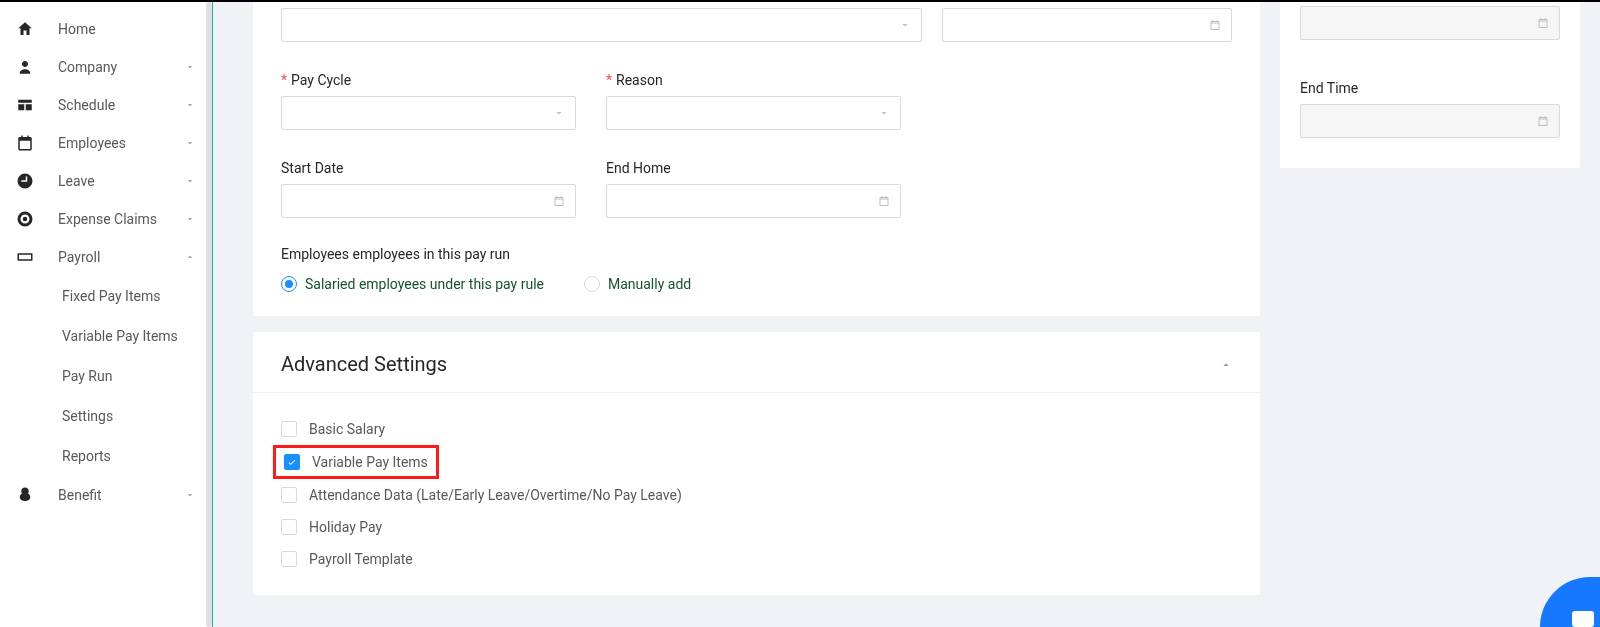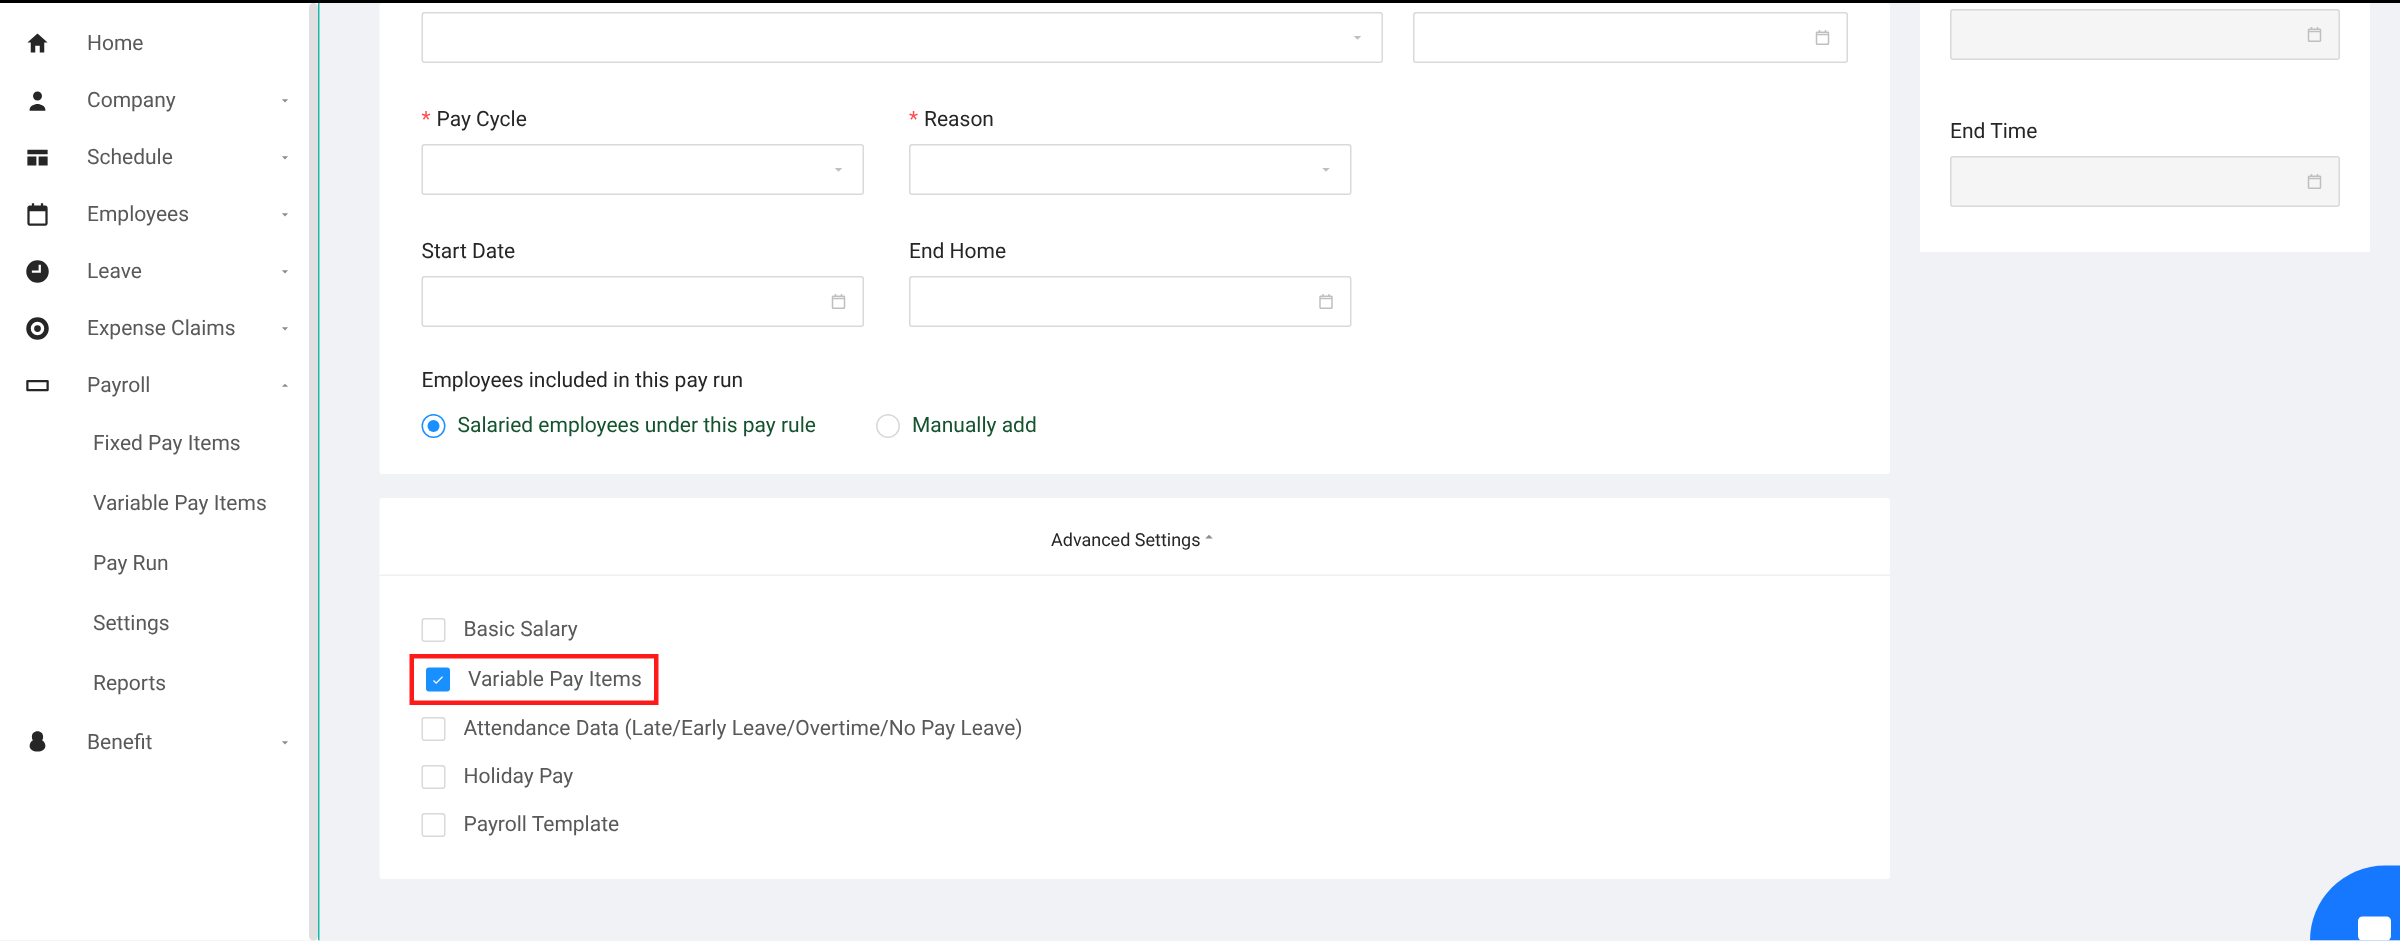--- a/index.html
+++ b/index.html
@@ -125,23 +125,23 @@
   }
   .radio .dot {
     width: 16px; height: 16px; border: 1px solid #d9d9d9; border-radius: 50%;
     display: inline-flex; align-items: center; justify-content: center;
   }
   .radio.checked .dot { border-color: #1890ff; }
   .radio.checked .dot::after {
     content: ""; width: 8px; height: 8px; background: #1890ff; border-radius: 50%;
   }
   .section-header {
-    display: flex; align-items: center; justify-content: center;
+    display: flex; align-items: center; justify-content: space-between;
     padding: 20px 28px 16px 28px;
-    font-size: 12px;
+    font-size: 20px;
     color: #262626;
     border-bottom: 1px solid #f0f0f0;
   }
   .section-header .chev { color: #8c8c8c; }
   .section-header .chev svg { width: 12px; height: 12px; fill: currentColor; }
   .checkbox-row {
     display: flex; align-items: center; gap: 12px;
     padding: 8px 0;
     color: #595959;
   }
@@ -358,21 +358,21 @@
               <div class="input">
                 <span class="suffix">
                   <svg viewBox="0 0 24 24">
                       <path d="M19 4h-2V2h-2v2H9V2H7v2H5C3.9 4 3 4.9 3 6v14c0 1.1.9 2 2 2h14c1.1 0 2-.9 2-2V6c0-1.1-.9-2-2-2zm0 16H5V9h14v11zM5 7V6h14v1H5z"></path>
                     </svg>
                 </span>
               </div>
             </div>
           </div>
 
-          <div class="emp-label">Employees included in this pay run</div>
+          <div class="emp-label">Employees employees in this pay run</div>
           <div class="radio-row">
             <label class="radio checked">
               <span class="dot"></span>
               <span>Salaried employees under this pay rule</span>
             </label>
             <label class="radio">
               <span class="dot"></span>
               <span>Manually add</span>
             </label>
           </div>

